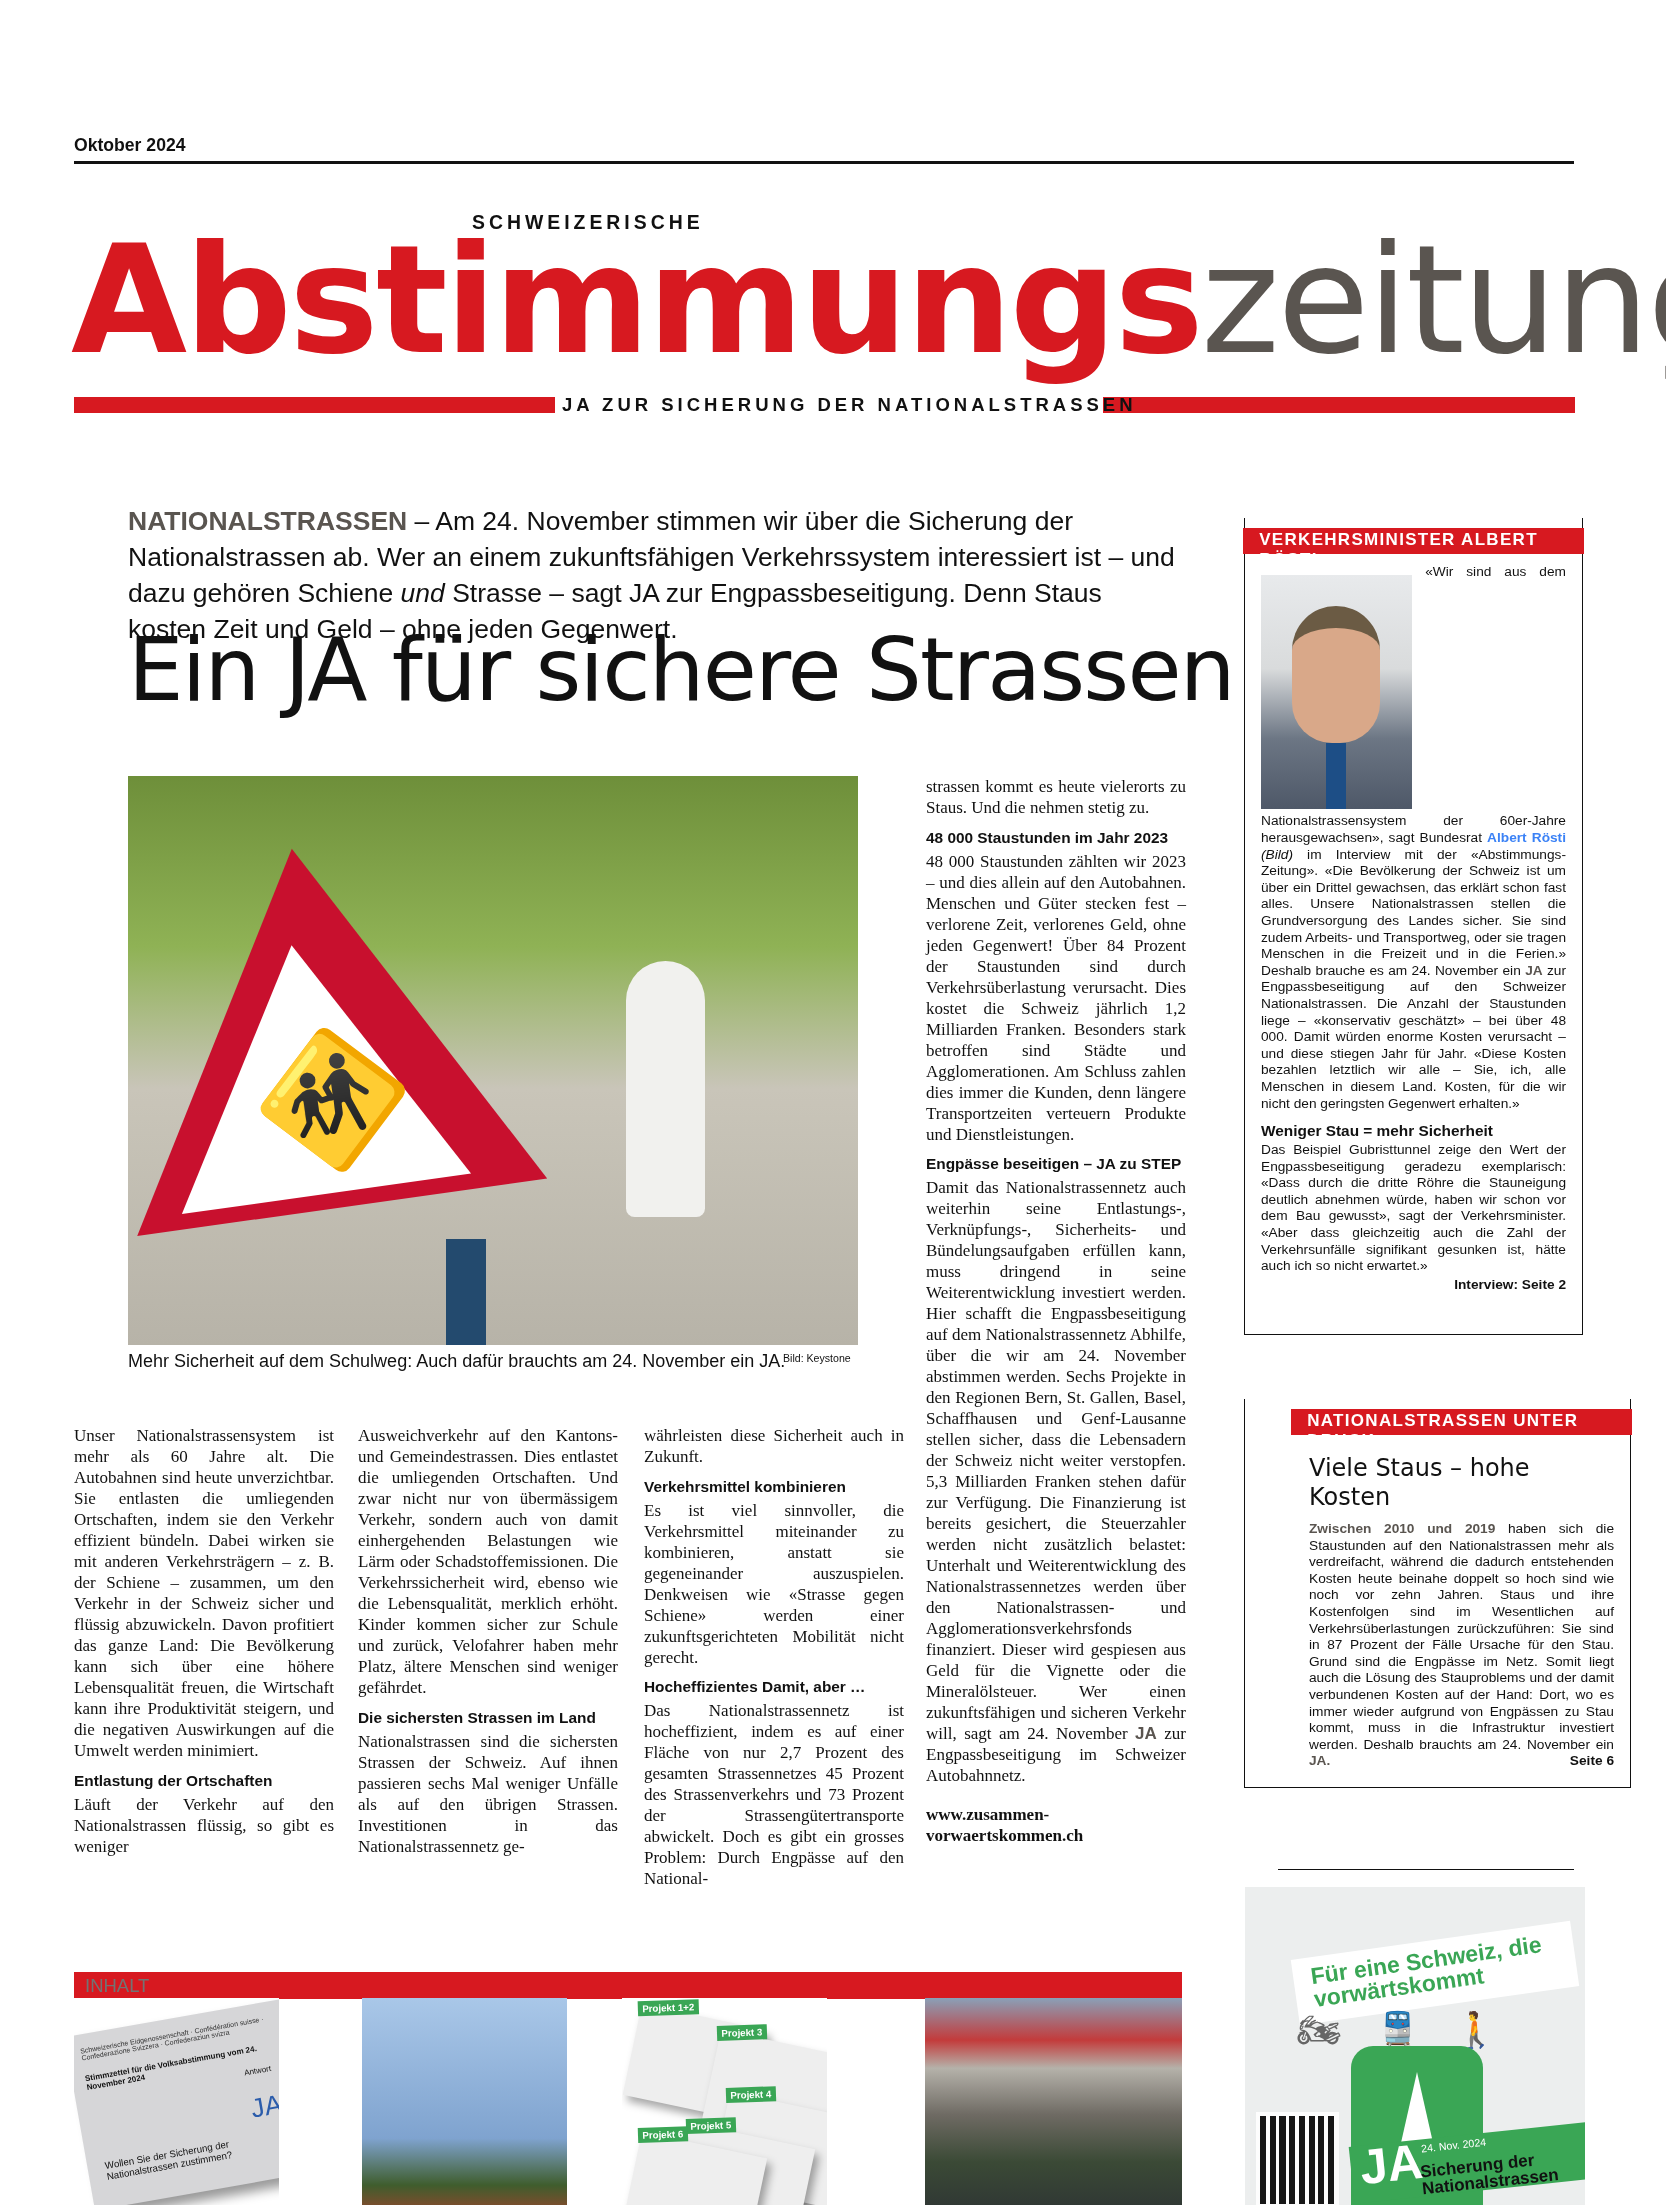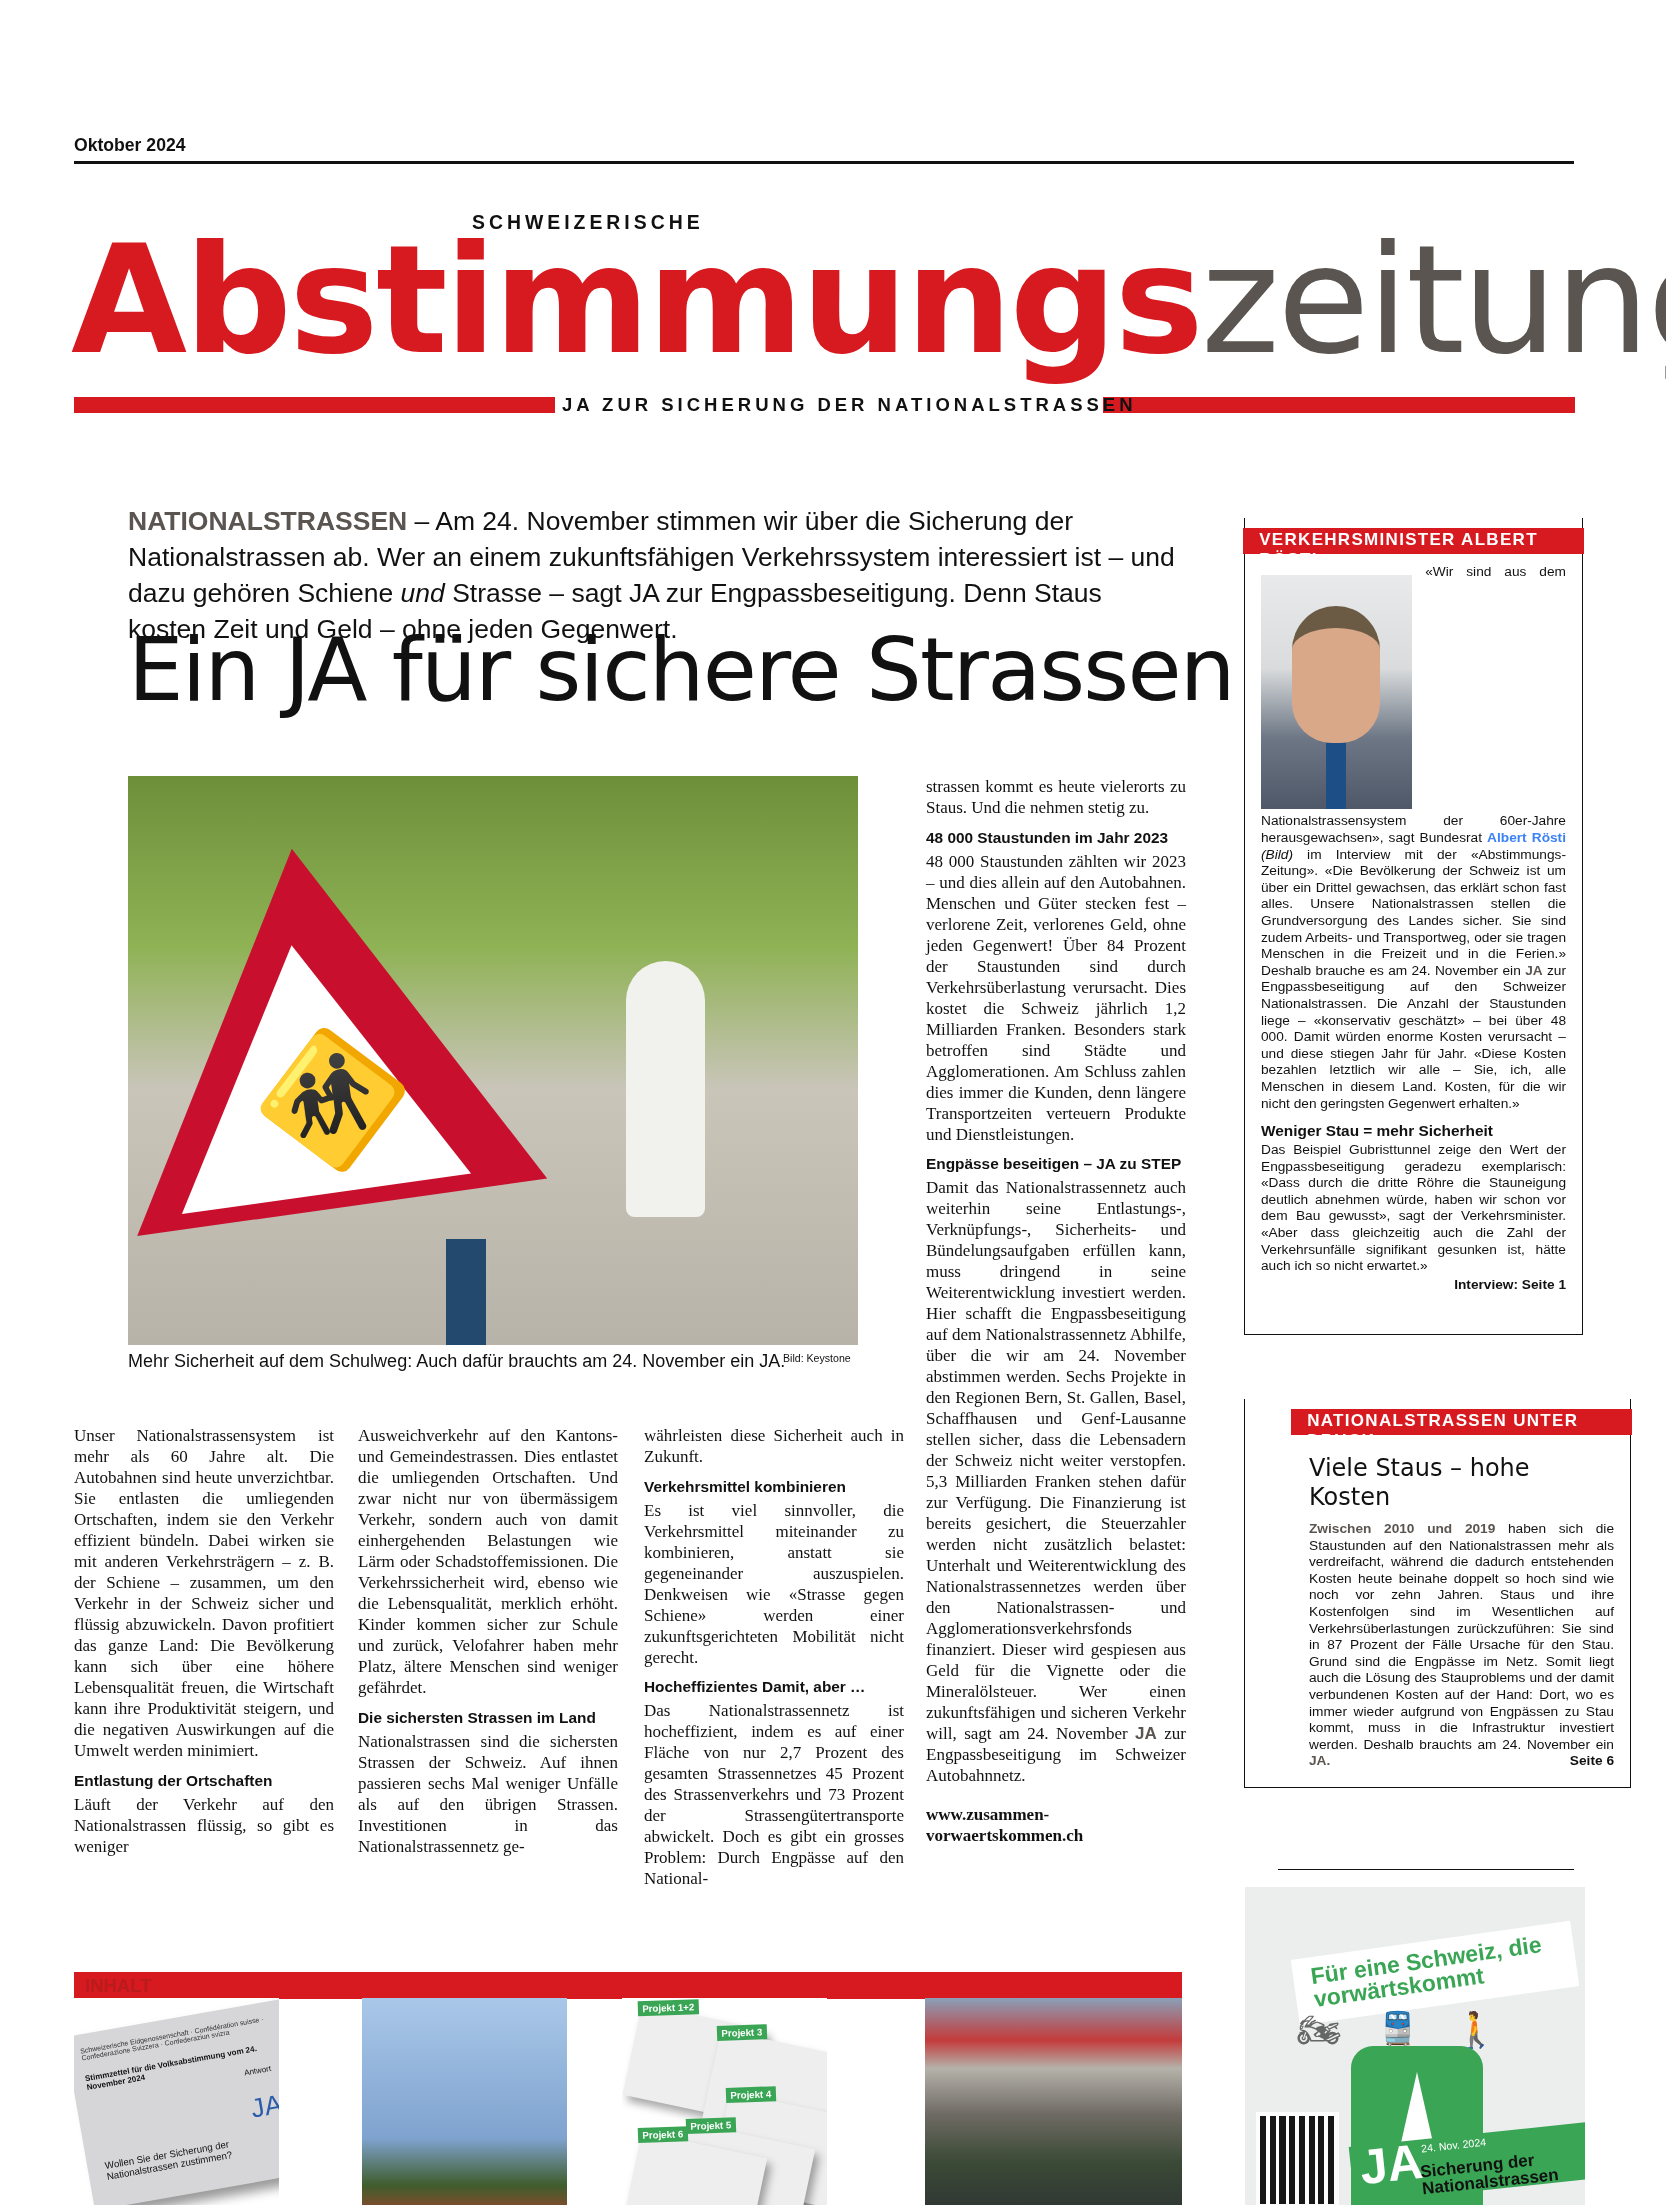--- a/index.html
+++ b/index.html
@@ -63,21 +63,21 @@
   #ad .piece{left:106px;top:159px;width:132px;height:190px;background:#3aa655;border-radius:22px;}
   #ad .road{left:146px;top:185px;width:0;height:0;border-left:26.5px solid transparent;border-right:26.5px solid transparent;border-bottom:115px solid #fff;}
   #ad .icons{left:0;top:123px;width:340px;text-align:center;font-size:35px;color:#666;letter-spacing:35px;}
   #ad .jaband{left:106px;top:247px;width:247px;height:57px;background:#3aa655;transform:rotate(-6deg);}
   #ad .jatext{left:115px;top:249px;font-size:49px;font-weight:bold;color:#fff;transform:rotate(-6deg);}
   #ad .jadate{left:176px;top:252px;font-size:10.6px;color:#fff;transform:rotate(-6deg);}
   #ad .jasub{left:176px;top:265px;font-size:17px;font-weight:bold;line-height:17px;color:#111;transform:rotate(-6deg);}
   #ad .qr{left:11px;top:225px;width:75px;height:88px;background:repeating-linear-gradient(90deg,#000 0 6.2px,#fff 6.2px 9.7px),#000;border:4.4px solid #fff;opacity:.9;}
   
   #inhaltbar{left:74px;top:1972px;width:1108px;height:26.5px;}
-  #inhaltlbl{left:85px;top:1975px;color:#b91c1c;font-weight:bold;font-size:18.5px;}
+  #inhaltlbl{left:85px;top:1975px;color:#737373;font-weight:normal;font-size:18.5px;}
   .thumb{position:absolute;top:1998px;width:205px;height:234px;overflow:hidden;}
   #t1{left:74px;background:#fff;}
   #t1 .card{position:absolute;left:4.4px;top:17.6px;width:229px;height:176px;background:#d6d6d8;transform:rotate(-10deg);box-shadow:8.8px 8.8px 11px rgba(0,0,0,.4);font-size:8px;padding:13.2px;box-sizing:border-box;}
   #t1 .card .ja{font-size:26.5px;color:#2b5cab;position:absolute;right:26.5px;top:88px;font-weight:normal;font-family:"Liberation Sans",sans-serif;}
   #t2{left:362px;background:linear-gradient(180deg,#a9c7e8 0%,#7fa3cf 60%,#3f5d2d 80%,#c43a2c 100%);}
   #t3{left:622px;background:#fff;}
   #t3 .map{position:absolute;width:128px;height:93px;background:#eee;box-shadow:5.3px 5.3px 8.8px rgba(0,0,0,.35);transform:rotate(12deg);}
   #t3 .map span{position:absolute;left:-4.4px;top:-8.8px;background:#3aa655;color:#fff;font-weight:bold;font-size:9.7px;padding:1.8px 4.4px;transform:rotate(-14deg);}
   #t4{left:925px;width:257px;background:linear-gradient(180deg,#8aa0b8 0%,#c33b3b 18%,#b5b2aa 30%,#6e6a63 50%,#3b4a36 70%,#2a2e33 100%);}
 </style>
@@ -134,21 +134,21 @@
 <div class="box" id="box1">
   <div class="hdr">VERKEHRSMINISTER ALBERT RÖSTI</div>
   <div class="txt">
     <div id="portrait">
         <div class="face"></div>
         <div class="tie"></div>
       </div>
     <span>«Wir sind aus dem Nationalstrassensystem der 60er-Jahre herausgewachsen», sagt Bundesrat </span><b class="grey">Albert Rösti</b><i> (Bild)</i><span> im Interview mit der «Abstimmungs-Zeitung». «Die Bevölkerung der Schweiz ist um über ein Drittel gewachsen, das erklärt schon fast alles. Unsere Nationalstrassen stellen die Grundversorgung des Landes sicher. Sie sind zudem Arbeits- und Transportweg, oder sie tragen Menschen in die Freizeit und in die Ferien.» Deshalb brauche es am 24. November ein </span><span class="ja">JA</span><span> zur Engpassbeseitigung auf den Schweizer Nationalstrassen. Die Anzahl der Staustunden liege – «konservativ geschätzt» – bei über 48 000. Damit würden enorme Kosten verursacht – und diese stiegen Jahr für Jahr. «Diese Kosten bezahlen letztlich wir alle – Sie, ich, alle Menschen in diesem Land. Kosten, für die wir nicht den geringsten Gegenwert erhalten.»</span>
     <h5>Weniger Stau = mehr Sicherheit</h5>
     <div>Das Beispiel Gubristtunnel zeige den Wert der Engpassbeseitigung geradezu exemplarisch: «Dass durch die dritte Röhre die Stauneigung deutlich abnehmen würde, haben wir schon vor dem Bau gewusst», sagt der Verkehrsminister. «Aber dass gleichzeitig auch die Zahl der Verkehrsunfälle signifikant gesunken ist, hätte auch ich so nicht erwartet.»</div>
-    <div class="ref">Interview: Seite 1</div>
+    <div class="ref">Interview: Seite 2</div>
   </div>
 </div>
 
 <div class="box" id="box2">
   <div class="hdr">NATIONALSTRASSEN UNTER DRUCK</div>
   <div class="title cond">Viele Staus – hohe Kosten</div>
   <div class="txt" style="padding-top:8.8px">
     <span class="lead">Zwischen 2010 und 2019</span><span> haben sich die Staustunden auf den Nationalstrassen mehr als verdreifacht, während die dadurch entstehenden Kosten heute beinahe doppelt so hoch sind wie noch vor zehn Jahren. Staus und ihre Kostenfolgen sind im Wesentlichen auf Verkehrsüberlastungen zurückzuführen: Sie sind in 87 Prozent der Fälle Ursache für den Stau. Grund sind die Engpässe im Netz. Somit liegt auch die Lösung des Stauproblems und der damit verbundenen Kosten auf der Hand: Dort, wo es immer wieder aufgrund von Engpässen zu Stau kommt, muss in die Infrastruktur investiert werden. Deshalb brauchts am 24. November ein </span><span class="ja">JA.</span><span class="seite">Seite 6</span>
   </div>
 </div>

